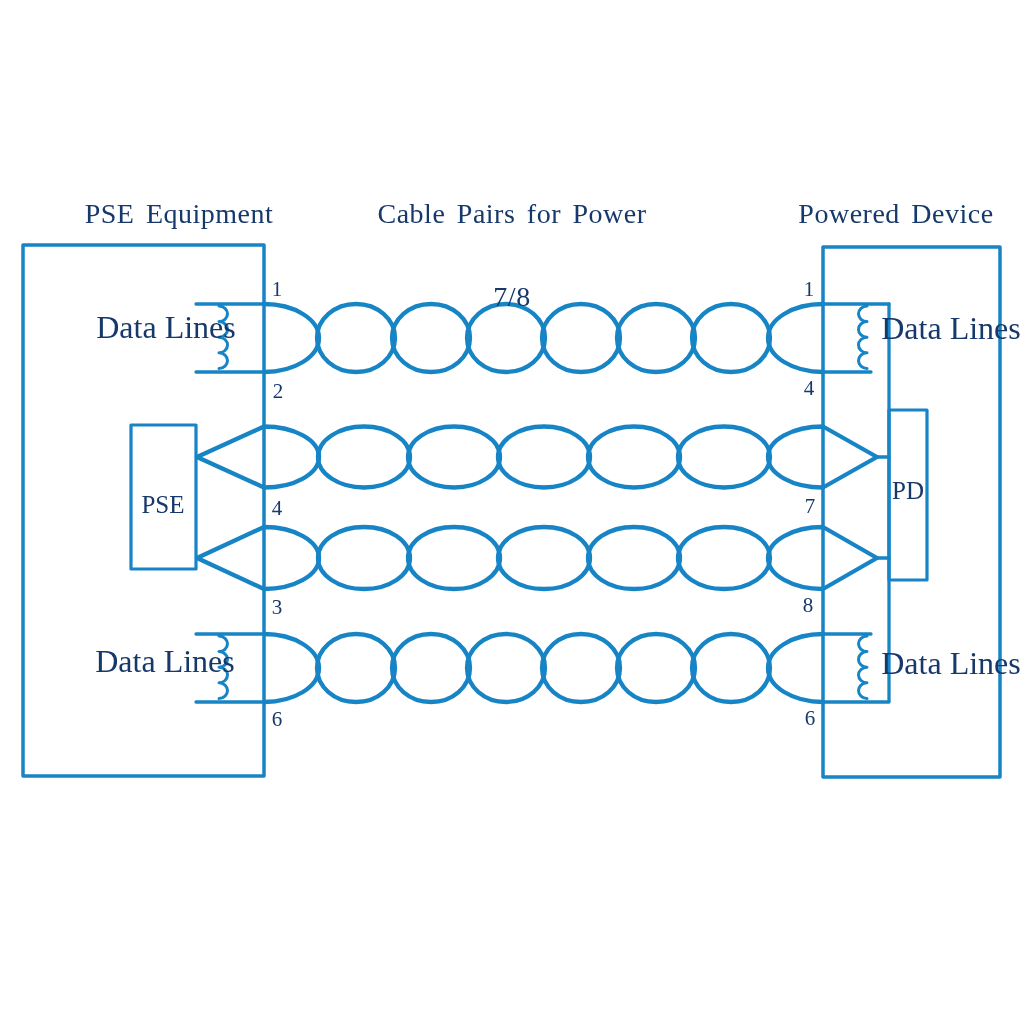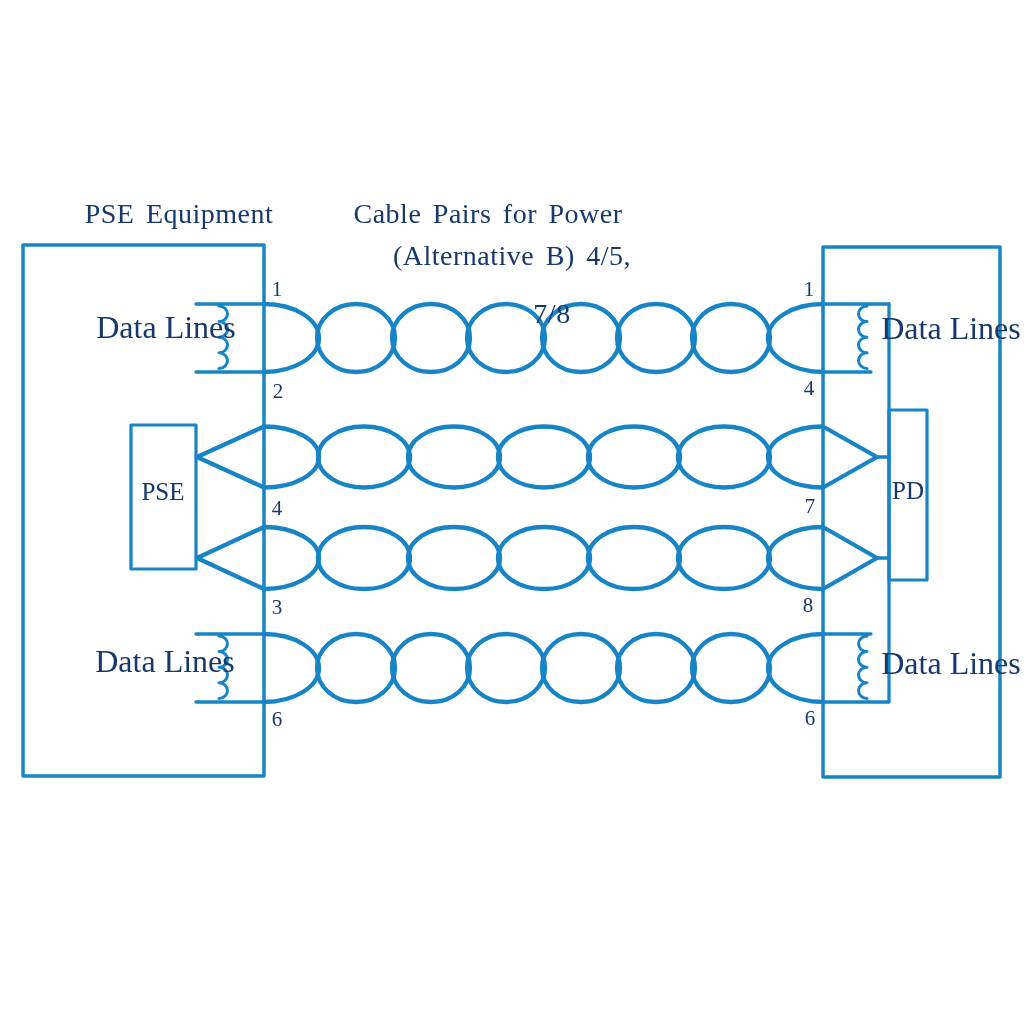--- a/index.html
+++ b/index.html
@@ -99,30 +99,30 @@
       <path d="M196 634 H264"></path>
         <path d="M196 702 H264"></path>
       <path d="M823 634 H871"></path>
         <path d="M823 702 H889"></path>
     </g>
     <path d="M219 636 a8.5 7.8 0 0 1 0 15.6 a8.5 7.8 0 0 1 0 15.6 a8.5 7.8 0 0 1 0 15.6 a8.5 7.8 0 0 1 0 15.6" stroke-width="3"></path>
     <path d="M867 636 a8.5 7.8 0 0 0 0 15.6 a8.5 7.8 0 0 0 0 15.6 a8.5 7.8 0 0 0 0 15.6 a8.5 7.8 0 0 0 0 15.6" stroke-width="3"></path>
   </svg>
 
   <div class="lbl title" style="left:179px;top:214px;">PSE Equipment</div>
-  <div class="lbl title" style="left:488px;top:214px;text-align:right;">Cable Pairs for Power</div>
-  <div class="lbl title" style="left:512px;top:256px;">(Alternative B) 4/5,</div>
-  <div class="lbl title" style="left:512px;top:314px;margin-left:40px;">7/8</div>
+  <div class="lbl title" style="left:512px;top:214px;text-align:right;">Cable Pairs for Power</div>
+  <div class="lbl title" style="left:512px;top:297px;">7/8</div>
+  <div class="lbl title" style="left:896px;top:214px;">Powered Device</div>
 
   <div class="lbl datalines" style="left:166px;top:327px;">Data Lines</div>
   <div class="lbl datalines" style="left:165px;top:661px;">Data Lines</div>
   <div class="lbl datalines" style="left:951px;top:328px;">Data Lines</div>
   <div class="lbl datalines" style="left:951px;top:663px;">Data Lines</div>
 
-  <div class="lbl chip" style="left:163px;top:491px;">PSE</div>
+  <div class="lbl chip" style="left:163px;top:504px;">PSE</div>
   <div class="lbl chip" style="left:908px;top:490px;font-family:Liberation Serif, serif;">PD</div>
 
   <div class="lbl pin" style="left:277px;top:289px;">1</div>
   <div class="lbl pin" style="left:278px;top:391px;">2</div>
   <div class="lbl pin" style="left:277px;top:508px;">4</div>
   <div class="lbl pin" style="left:277px;top:607px;">3</div>
   <div class="lbl pin" style="left:277px;top:719px;">6</div>
 
   <div class="lbl pin" style="left:809px;top:289px;">1</div>
   <div class="lbl pin" style="left:809px;top:388px;">4</div>

